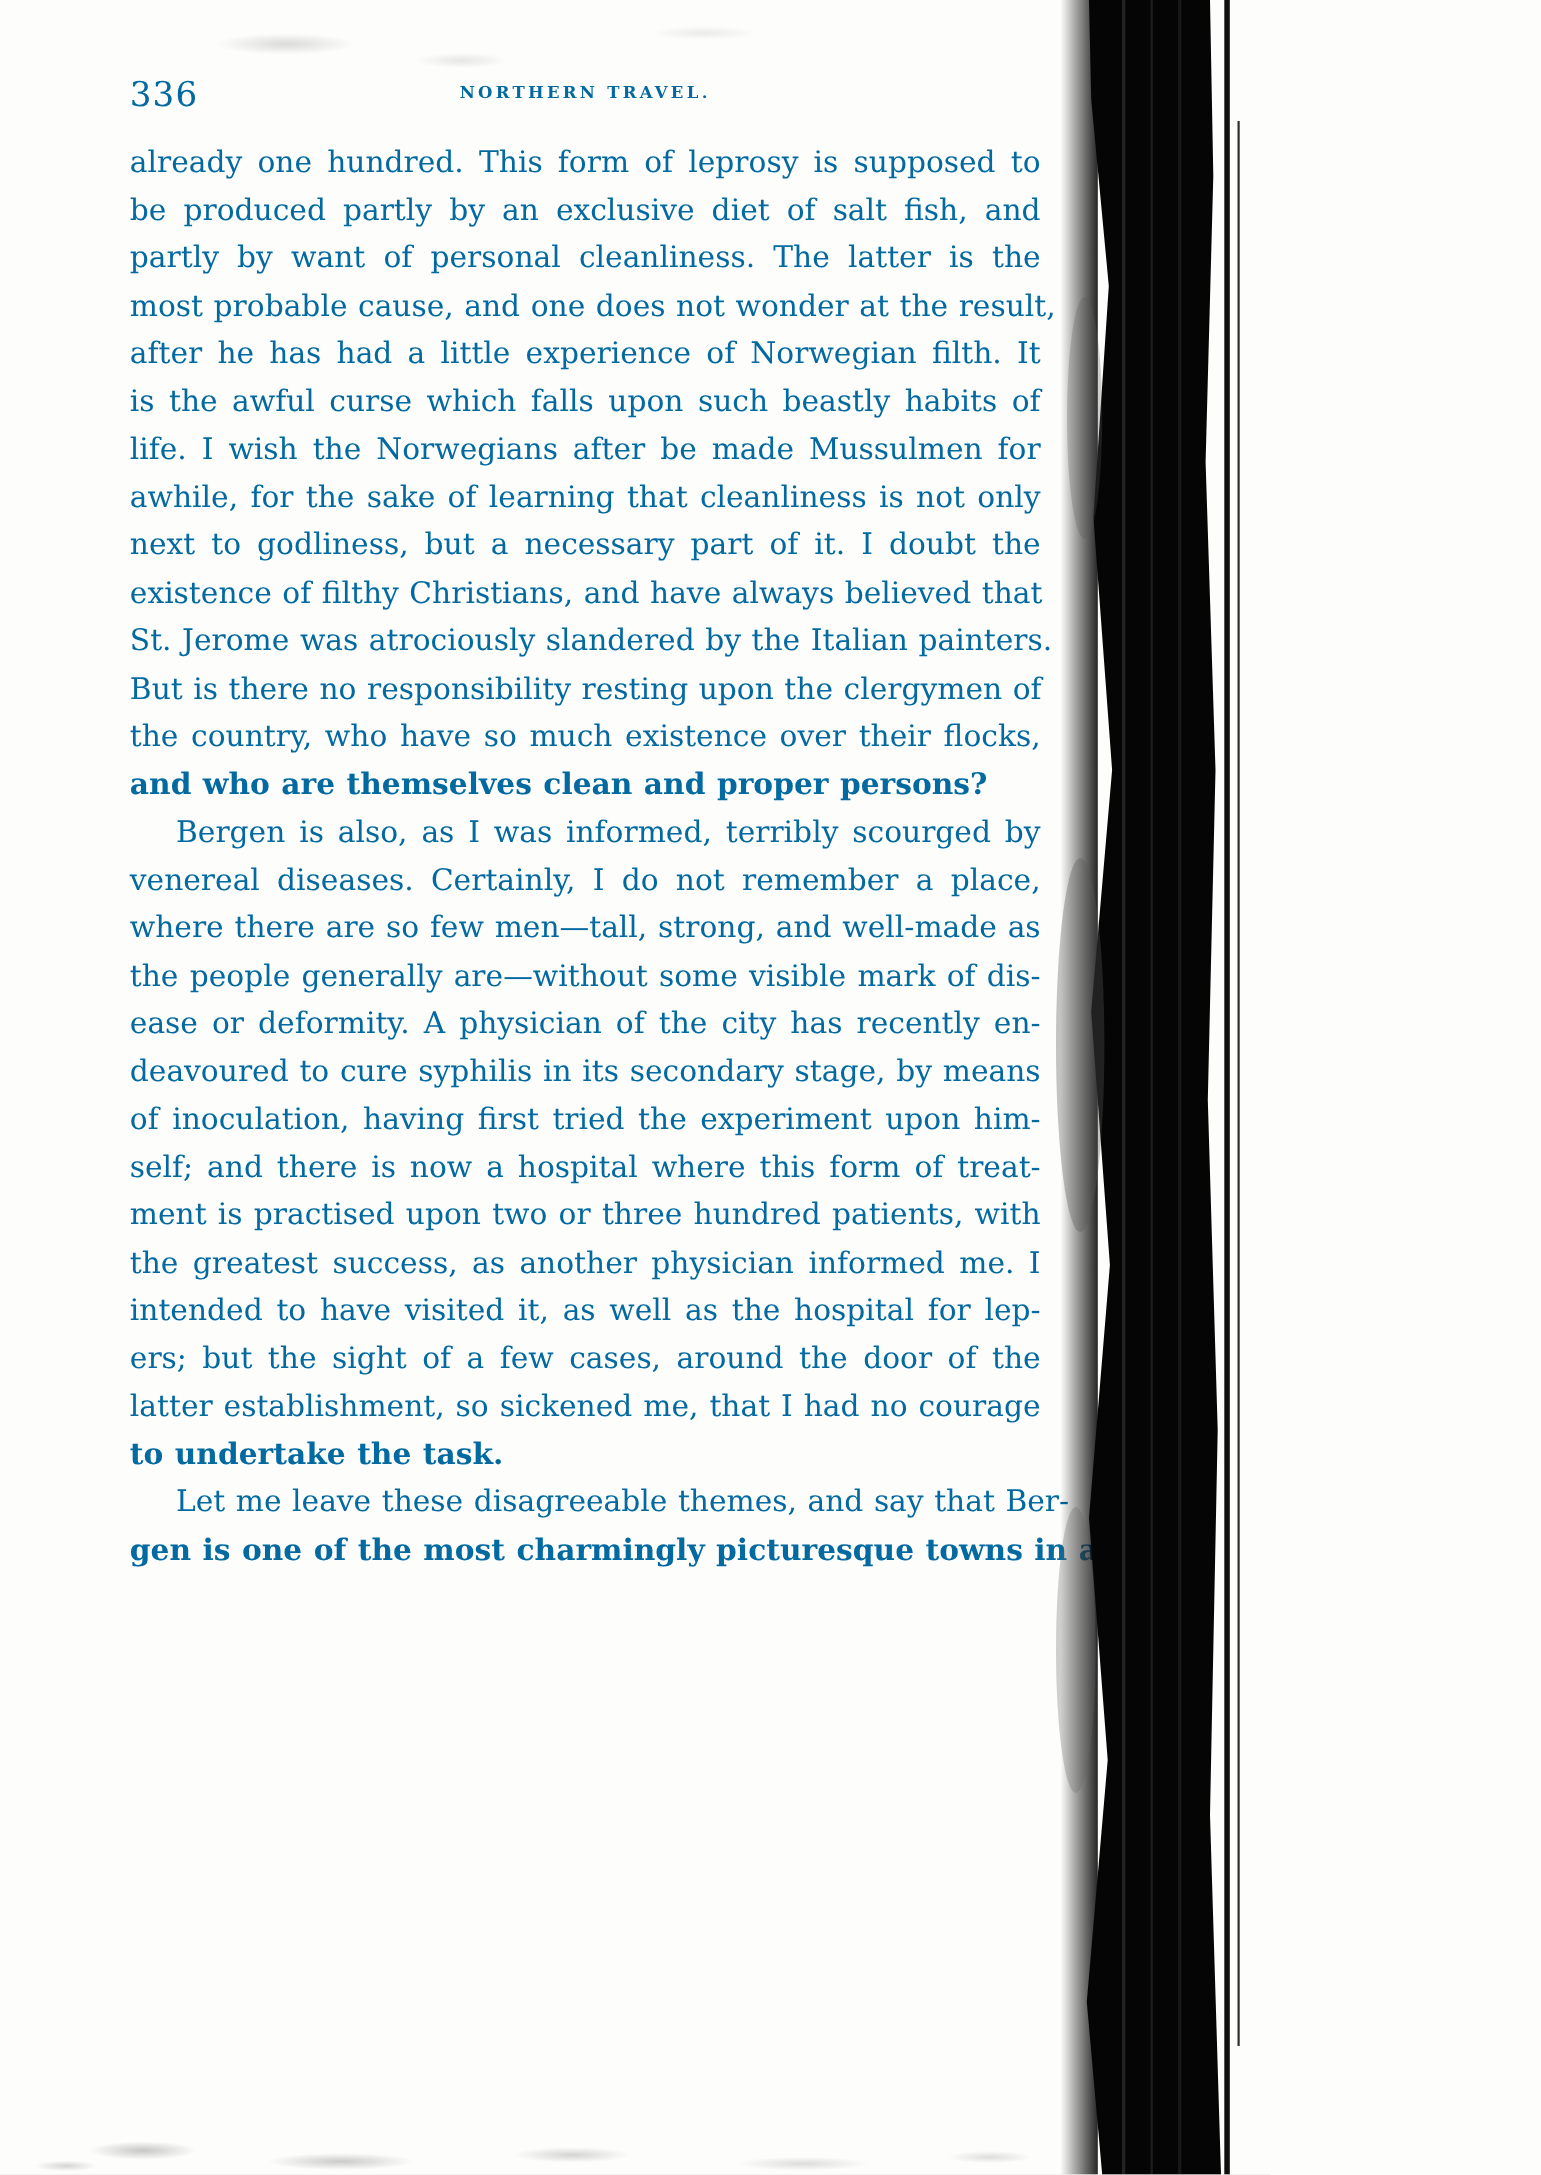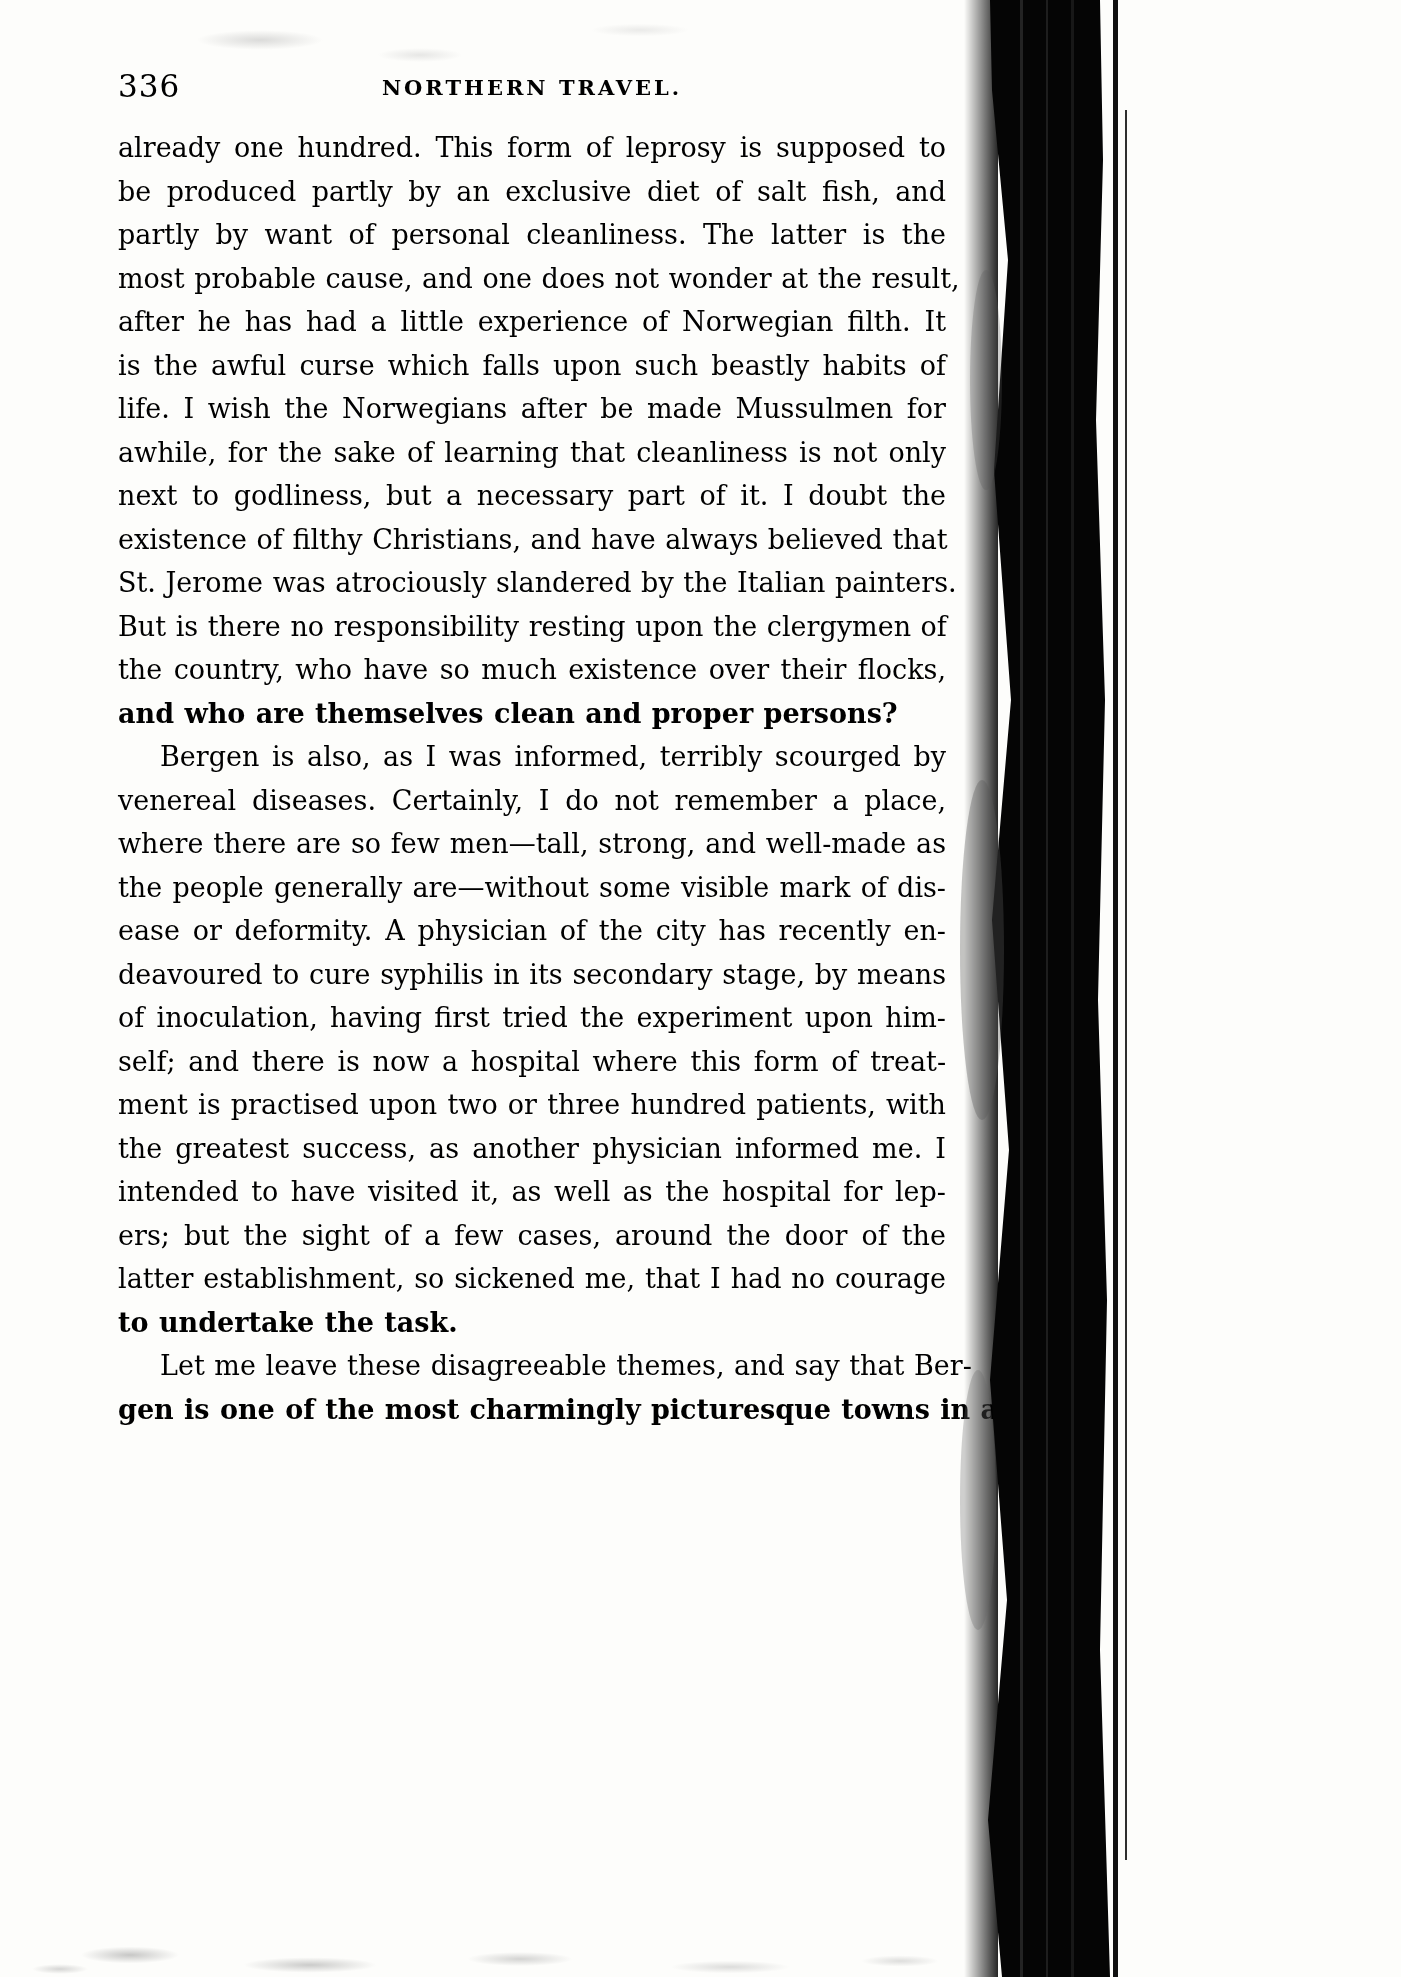--- a/index.html
+++ b/index.html
@@ -7,21 +7,21 @@
   body { background: #dededd; }
 
   .page {
     position: relative;
     width: 1401px;
     height: 1977px;
     margin: 0 auto;
     background: #fdfdfb;
     overflow: hidden;
     font-family: "DejaVu Serif", "Liberation Serif", serif;
-    color: #000000;
+    color: #0369a1;
   }
 
   
   .top-noise {
     position: absolute; left: 0; top: 0; width: 1000px; height: 80px;
     background:
       radial-gradient(ellipse 90px 14px at 260px 40px, rgba(140,140,140,.30), transparent 70%),
       radial-gradient(ellipse 60px 10px at 420px 55px, rgba(150,150,150,.22), transparent 70%),
       radial-gradient(ellipse 70px 9px  at 640px 30px, rgba(150,150,150,.18), transparent 70%);
     pointer-events: none;
@@ -37,21 +37,21 @@
   .page-number {
     position: absolute;
     left: 0; top: 2px;
     font-size: 31px;
     letter-spacing: 1px;
   }
   .running-header {
     position: absolute;
     left: 0; right: 0; top: 9px;
     text-align: center;
-    font-size: 21px;
+    font-size: 15px;
     font-weight: 700;
     letter-spacing: 3px;
   }
 
   .body-text {
     position: absolute;
     top: 126px;
     left: 118px;
     width: 828px;
   }

